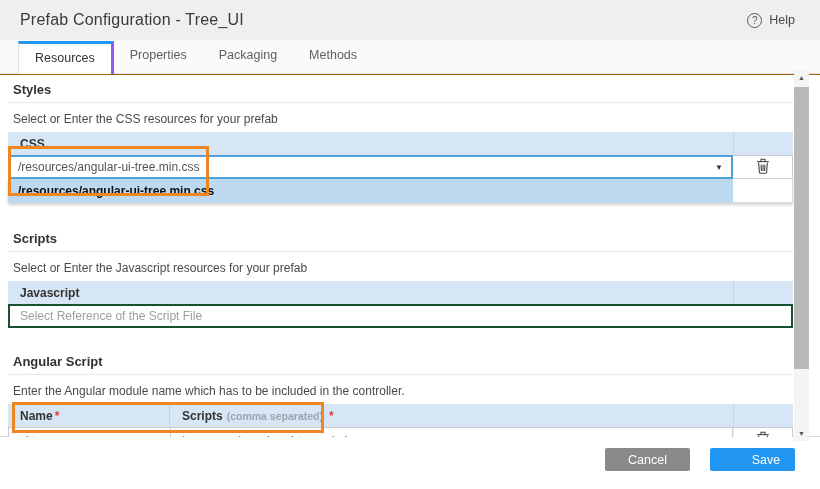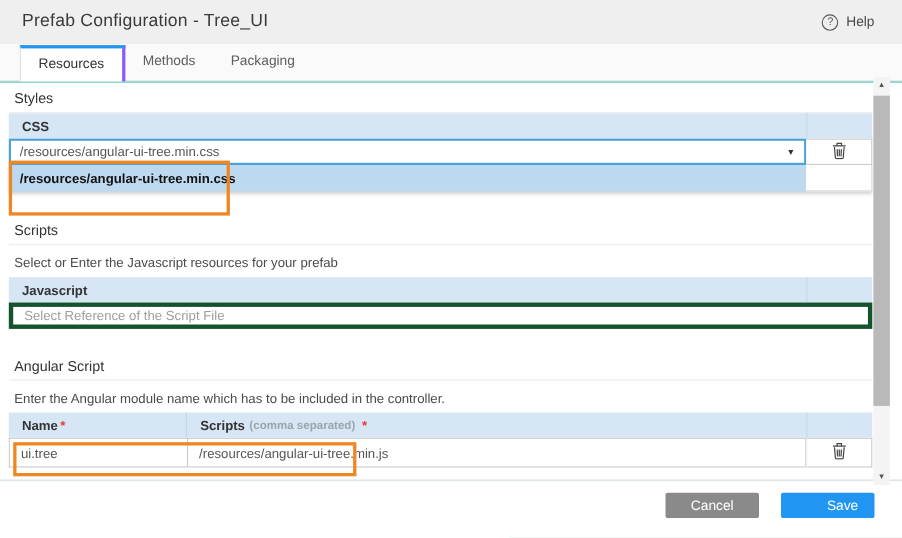--- a/index.html
+++ b/index.html
@@ -3,21 +3,21 @@
 <meta charset="utf-8">
 <style>
   * { box-sizing: border-box; margin: 0; padding: 0; }
   html,body { width: 820px; height: 489px; }
   body {
     font-family: "Liberation Sans", sans-serif;
     background: #fff;
     color: #333;
     overflow: hidden;
   }
-  .window { position: relative; width: 820px; height: 489px; background: #14b8a6; }
+  .window { position: relative; width: 820px; height: 489px; background: #a16207; }
 
   
   .titlebar {
     height: 40px; background: #efefef;
     display: flex; align-items: center; justify-content: space-between;
     padding: 0 25px 0 20px;
   }
   .title { font-size: 16px; font-weight: 500; color: #3a3a3a; letter-spacing: .2px; }
   .help { display: flex; align-items: center; gap: 7px; cursor: pointer; }
   .help-icon {
@@ -43,21 +43,21 @@
     margin-bottom: -1px; line-height: 29px;
   }
 
   
   .content {
     position: absolute; top: 75px; left: 0; right: 0; height: 362px;
     padding: 0 27px 0 8px; background: #fff;
     border-bottom: 1px solid #d9d9d9;
   }
   .section-h {
-    font-size: 13px; font-weight: 400; color: #333;
+    font-size: 13px; font-weight: 700; color: #333;
     padding: 7px 0 5px 5px; border-bottom: 1px solid #eaeaea;
   }
   .section-h.gap1 { margin-top: 21px; }
   .section-h.gap2 { margin-top: 19px; }
   .desc { font-size: 12px; color: #4a4a4a; margin: 9px 0 6px 5px; line-height: 14px; }
 
   .tbl { width: 785px; font-size: 12px; }
   .row { display: flex; }
   .cell-main { flex: 1; }
   .cell-action {
@@ -79,21 +79,21 @@
   }
   .option-row { height: 24px; box-shadow: 0 2px 3px rgba(0,0,0,.18); }
   .option-item {
     background: #bdd9f0; display: flex; align-items: center;
     padding-left: 10px; font-weight: 700; color: #111; cursor: pointer;
   }
   .option-side { background: #fff; border-right: 1px solid #ddd; border-bottom: 1px solid #ddd; }
 
   .input-row { height: 24px; }
   .input-row input {
-    width: 100%; height: 100%; border: 4px solid #14532d; background: #fff;
+    width: 100%; height: 100%; border: 2px solid #14532d; background: #fff;
     font-family: "Liberation Sans", sans-serif; font-size: 12px; color: #555;
     padding: 0 10px; outline: none;
   }
   .input-row input::placeholder { color: #9e9e9e; opacity: 1; }
 
   .col-name { width: 162px; flex: none; }
   .thead .col-name { padding-left: 12px; font-weight: 700; border-right: 1px solid #c3d6e6; height: 100%; display: flex; align-items: center; }
   .thead .col-scripts { padding-left: 12px; font-weight: 700; display: flex; align-items: center; gap: 4px; }
   .hint { font-weight: 700; font-size: 10.5px; color: #9aa5ad; }
   .req { color: #e53935; font-weight: 700; margin-left: 2px; }
@@ -151,27 +151,29 @@
   <div class="titlebar">
     <div class="title">Prefab Configuration - Tree_UI</div>
     <div class="help">
       <span class="help-icon">?</span>
       <span class="help-label">Help</span>
     </div>
   </div>
 
   <div class="tabbar">
     <div class="tab active">Resources</div>
+    <div class="tab">Properties</div>
+    <div class="tab">Packaging</div>
     <div class="tab">Methods</div>
-    <div class="tab">Packaging</div>
   </div>
 
   <div class="content">
 
     <div class="section-h">Styles</div>
+    <div class="desc">Select or Enter the CSS resources for your prefab</div>
     <div class="tbl">
       <div class="row thead">
         <div class="cell-main">CSS</div>
         <div class="cell-action"></div>
       </div>
       <div class="row select-row">
         <div class="cell-main select-box">
           <span>/resources/angular-ui-tree.min.css</span>
           <span class="caret">▼</span>
         </div>

